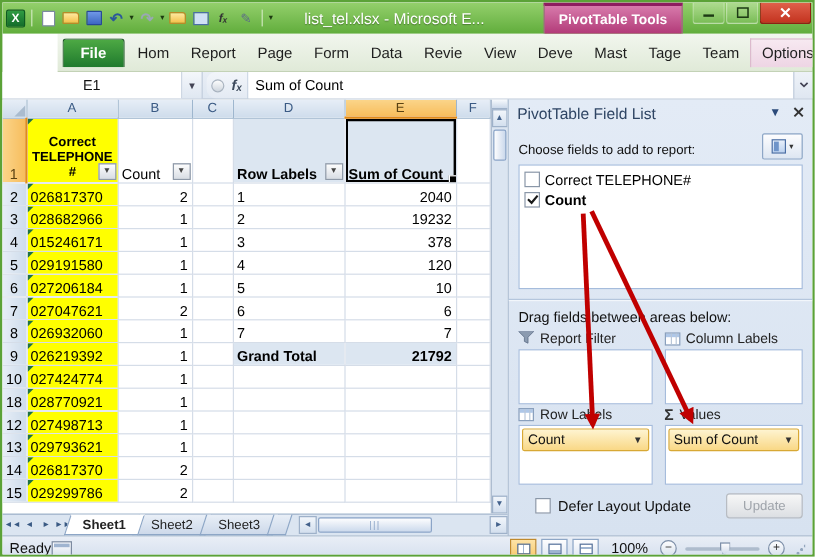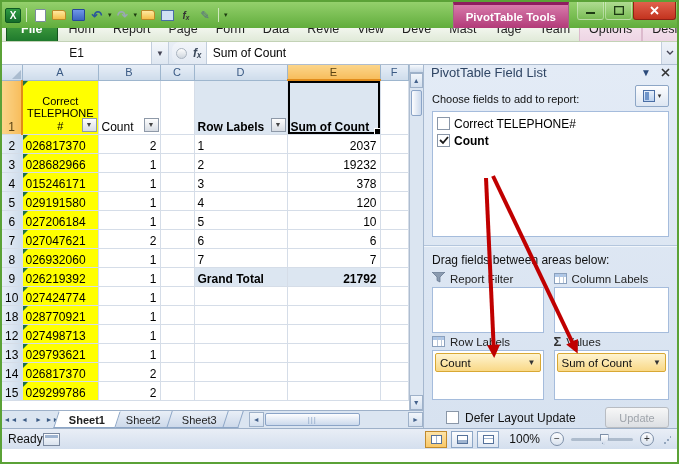--- a/index.html
+++ b/index.html
@@ -25,21 +25,21 @@
   .title-text{color:#fff;font-size:13px;margin-left:26px;text-shadow:0 1px 1px rgba(0,0,0,.35);white-space:nowrap;}
   .title-spacer{flex:1;}
   .context-group{align-self:stretch;display:flex;align-items:center;justify-content:center;padding:0 12px;
     background:linear-gradient(#d77aab,#b23a78);border-top:3px solid #8e1d5f;border-left:1px solid #a85f87;border-right:1px solid #a85f87;
     color:#fff;font-size:11.5px;font-weight:bold;white-space:nowrap;}
   .win-btns{display:flex;align-items:flex-start;align-self:flex-start;margin-left:8px;}
   .wbtn{width:27px;height:18px;display:flex;align-items:center;justify-content:center;border:1px solid rgba(255,255,255,.35);border-top:none;background:linear-gradient(rgba(255,255,255,.25),rgba(255,255,255,.05));border-radius:0 0 3px 3px;margin-right:1px;}
   .wbtn.close{width:43px;background:linear-gradient(#e0614c,#c3331f);border-color:#8e2014;}
 
   
-  .tabrow{height:14px;background:linear-gradient(#f2f6ee,#e0ead8);display:flex;align-items:flex-end;padding-left:2px;border-bottom:1px solid #c3d2b6;}
+  .tabrow{height:32px;background:linear-gradient(#f2f6ee,#e0ead8);display:flex;align-items:center;padding-left:2px;border-bottom:1px solid #c3d2b6;margin-left:46px;}
   .tab{padding:4px 9px 5px 9px;color:#1e1e1e;font-size:12.5px;white-space:nowrap;}
   .tab.file{background:linear-gradient(#4da944,#1f7a2d);color:#fff;font-weight:bold;border-radius:3px 3px 0 0;margin:0 2px;padding:4px 14px 5px 14px;border:1px solid #16541f;border-bottom:none;}
   .tab.contextual{background:linear-gradient(#f7e9f1,#eed5e4);border:1px solid #dcbacd;border-bottom:none;}
 
   
   .formulabar{height:23px;background:linear-gradient(#e9eef6,#dde6f1);display:flex;align-items:stretch;border-bottom:1px solid #aebdd0;}
   .namebox{width:150px;background:#fff;border-right:1px solid #c2cedd;display:flex;align-items:center;justify-content:center;font-size:12px;color:#111;}
   .name-dd{width:17px;background:linear-gradient(#f4f7fb,#dfe7f1);display:flex;align-items:center;justify-content:center;border-right:1px solid #c2cedd;font-size:8px;color:#445;}
   .fx-zone{display:flex;align-items:center;padding:0 4px;gap:6px;background:linear-gradient(#f2f5fa,#e3eaf3);border-right:1px solid #c2cedd;border-radius:8px 0 0 8px;margin-left:3px;}
   .fx-circle{width:11px;height:11px;border-radius:50%;background:linear-gradient(#fdfdfd,#cfd6de);border:1px solid #aab4c0;}
@@ -62,21 +62,21 @@
   td.rn.sel{background:linear-gradient(90deg,#fbd58a,#f7bd5c);color:#5a4212;border-right:2px solid #e08b1a;}
   tr.r1{height:54px;}
   tr.data-row{height:19px;}
   td.ca{background:#ffff00;}
   td.ca::before{content:"";position:absolute;top:0;left:0;border-top:5px solid #1e7145;border-right:5px solid transparent;}
   td.num{text-align:right;}
   td.pvt{background:#dce6f1;font-weight:bold;}
   td.total{background:#dce6f1;font-weight:bold;border-top:1px solid #95b3d7;}
   td.sel-cell{box-shadow:inset 0 0 0 2px #000;}
   td.sel-cell::after{content:"";position:absolute;right:0;bottom:0;width:5px;height:5px;background:#000;border-top:1px solid #fff;border-left:1px solid #fff;}
-  .a1-lines{font-weight:normal;text-align:center;font-size:11px;line-height:1.15;padding-bottom:1px;}
+  .a1-lines{font-weight:bold;text-align:center;font-size:11px;line-height:1.15;padding-bottom:1px;}
   .filter-btn{position:absolute;right:1px;bottom:2px;width:15px;height:14px;background:linear-gradient(#fdfdfd,#d8dde4);border:1px solid #8e99a8;display:flex;align-items:center;justify-content:center;font-size:7px;color:#444;}
 
   
   .vscroll{width:15px;background:#dbe5f1;border-left:1px solid #aebdd0;display:flex;flex-direction:column;align-items:center;}
   .vs-split{width:100%;height:8px;background:linear-gradient(#f7fafd,#ccd9ea);border-bottom:1px solid #9eb1c9;}
   .vs-btn{width:100%;height:15px;background:linear-gradient(#f2f6fb,#d3dfee);border:1px solid #9eb1c9;display:flex;align-items:center;justify-content:center;font-size:7px;color:#44628c;}
   .vs-thumb{width:11px;height:26px;margin-top:2px;background:linear-gradient(90deg,#fdfdfe,#cbd9ec);border:1px solid #8ba4c7;border-radius:2px;}
   .vs-track{flex:1;}
 
   
@@ -97,21 +97,21 @@
   .tp-header{height:23px;display:flex;align-items:center;padding:0 7px;color:#2f4564;font-size:13px;}
   .tp-header .sp{flex:1;}
   .tp-tri{color:#2b4a7a;font-size:10px;margin-right:10px;}
   .tp-x{color:#333;font-weight:bold;font-size:11px;}
   .tp-body{flex:1;padding:5px 8px 6px 8px;display:flex;flex-direction:column;position:relative;}
   .choose-row{display:flex;align-items:flex-end;margin-bottom:4px;}
   .choose-label{font-size:11px;color:#111;padding-bottom:2px;}
   .layout-btn{margin-left:auto;width:34px;height:22px;background:linear-gradient(#fdfdfe,#dde6f2);border:1px solid #8da6c6;border-radius:2px;display:flex;align-items:center;justify-content:center;gap:3px;}
   .layout-ico{width:12px;height:12px;border:1px solid #4a6ea5;background:linear-gradient(#e8f0fb,#bcd2ef);position:relative;}
   .layout-ico::before{content:"";position:absolute;left:1px;top:1px;width:4px;height:8px;background:#6f94c9;}
-  .field-list{height:126px;background:#fff;border:1px solid #a5bcdc;padding:3px 4px;overflow:hidden;}
+  .field-list{height:104px;background:#fff;border:1px solid #a5bcdc;padding:3px 4px;overflow:hidden;}
   .fld{display:flex;align-items:center;height:17px;gap:4px;}
   .cbx{width:13px;height:13px;background:#fff;border:1px solid #8a97a8;display:flex;align-items:center;justify-content:center;flex:0 0 13px;}
   .fld .flabel{font-size:12px;color:#000;}
   .fld.checked .flabel{font-weight:bold;}
   .tp-divider{border-top:1px solid #b4c6dd;border-bottom:1px solid #f2f6fb;margin:8px -8px 6px -8px;}
   .drag-label{font-size:12px;color:#111;margin-bottom:3px;}
   .area-row{display:flex;gap:10px;}
   .area{display:flex;flex-direction:column;}
   .area.left-col{width:112px;}
   .area.right-col{width:116px;}
@@ -177,20 +177,21 @@
           <span class="folder-ico"></span>
         </span>
       <span class="qicon">
           <span class="table-ico"></span>
         </span>
       <span class="qicon fx-ico">fₓ</span>
       <span class="qicon pen-ico">✎</span>
       <span class="sep"></span>
       <span class="mini-dd">▾</span>
     </div>
+    <span class="title-text">list_tel.xlsx - Microsoft E...</span>
     <span class="title-spacer"></span>
     <div class="context-group">PivotTable Tools</div>
     <div class="win-btns">
       <div class="wbtn">
         <svg width="9" height="9">
             <rect x="0" y="6" width="9" height="2" fill="#1d3a14"></rect>
           </svg>
       </div>
       <div class="wbtn">
         <svg width="10" height="9">
@@ -278,21 +279,21 @@
                 <td class="pvt">Row Labels<span class="filter-btn">▼</span></td>
                 <td class="pvt sel-cell">Sum of Count</td>
                 <td></td>
               </tr>
               <tr class="data-row">
                 <td class="rn">2</td>
                 <td class="ca">026817370</td>
                 <td class="num">2</td>
                 <td></td>
                 <td>1</td>
-                <td class="num">2037</td>
+                <td class="num">2040</td>
                 <td></td>
               </tr>
               <tr class="data-row">
                 <td class="rn">3</td>
                 <td class="ca">028682966</td>
                 <td class="num">1</td>
                 <td></td>
                 <td>2</td>
                 <td class="num">19232</td>
                 <td></td>

